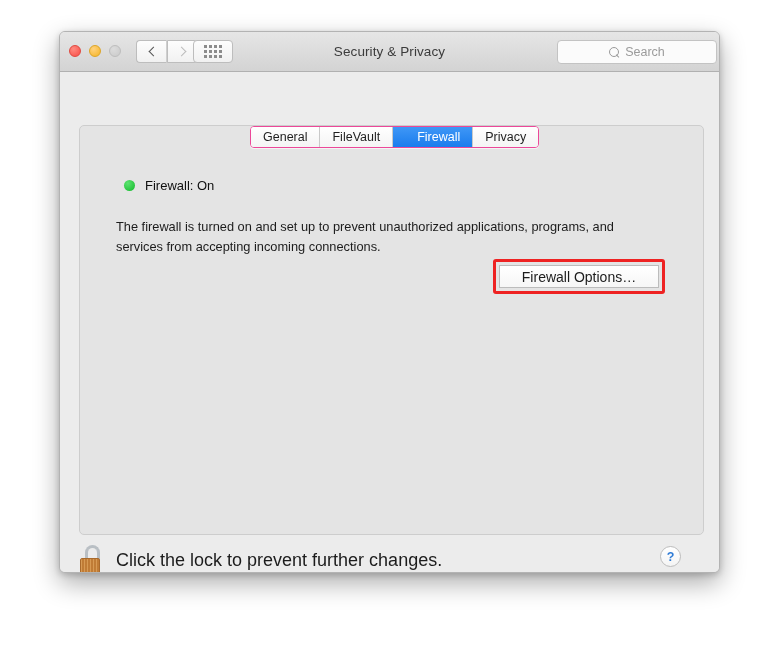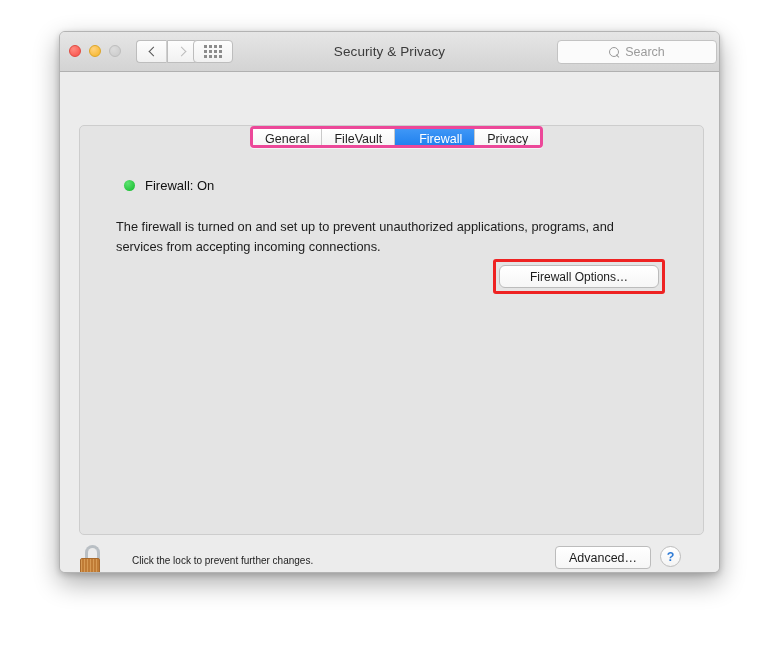--- a/index.html
+++ b/index.html
@@ -125,21 +125,21 @@
     width: 659px; height: 500px;
     background: #ececec;
   }
 
   
   #tabs {
     position: absolute;
     left: 190px; top: 54px;
     height: 22px;
     display: flex;
-    border: 3px solid #ec4899;
+    border: 1px solid #ec4899;
     border-radius: 4px;
     overflow: hidden;
     background: #fff;
     box-shadow: 0 1px 0 rgba(255,255,255,0.6);
   }
   .tab {
     padding: 0 12px;
     height: 20px;
     display: flex; align-items: center; justify-content: center;
     font-size: 12.5px;
@@ -205,25 +205,25 @@
 
   #options-wrap {
     position: absolute;
     right: 38px; top: 133px;
     padding: 3px;
     border: 3px solid #ee2222;
     border-radius: 3px;
   }
   #options-btn {
     width: 160px; height: 23px;
-    border-radius: 6px;
+    border-radius: 0;
     background: linear-gradient(to bottom, #ffffff, #f6f6f6);
     border: 1px solid #bcbcbc;
     display: flex; align-items: center; justify-content: center;
-    font-size: 12px;
+    font-size: 14px;
     color: #1c1c1c;
   }
 
   
   #lock-area {
     position: absolute;
     left: 20px; top: 473px;
     display: flex; align-items: center;
     gap: 12px;
   }
@@ -249,21 +249,21 @@
     left: 0; top: 13px;
     width: 20px; height: 17px;
     border-radius: 2px;
     background: repeating-linear-gradient(
       to right,
       #d79a54 0px, #d79a54 1.5px,
       #c07c36 1.5px, #c07c36 3px
     );
     border: 1px solid #a96a2c;
   }
-  #lock-text { font-size: 10px; color: #1c1c1c; margin-left: 16px; }
+  #lock-text { font-size: 18px; color: #1c1c1c; }
 
   #advanced-btn {
     position: absolute;
     right: 68px; top: 474px;
     width: 96px; height: 23px;
     border-radius: 4px;
     background: linear-gradient(to bottom, #ffffff, #f6f6f6);
     border: 1px solid #bcbcbc;
     display: flex; align-items: center; justify-content: center;
     font-size: 12.5px;
@@ -352,18 +352,17 @@
       </div>
 
       <div id="lock-area">
         <span id="lock-icon">
           <span class="shackle"></span>
           <span class="bodyb"></span>
         </span>
         <span id="lock-text">Click the lock to prevent further changes.</span>
       </div>
 
-      <div id="advanced-btn">Advanced…</div>
       <div id="help-btn">?</div>
 
     </div>
   </div>
 </div>
 
 </body></html>

